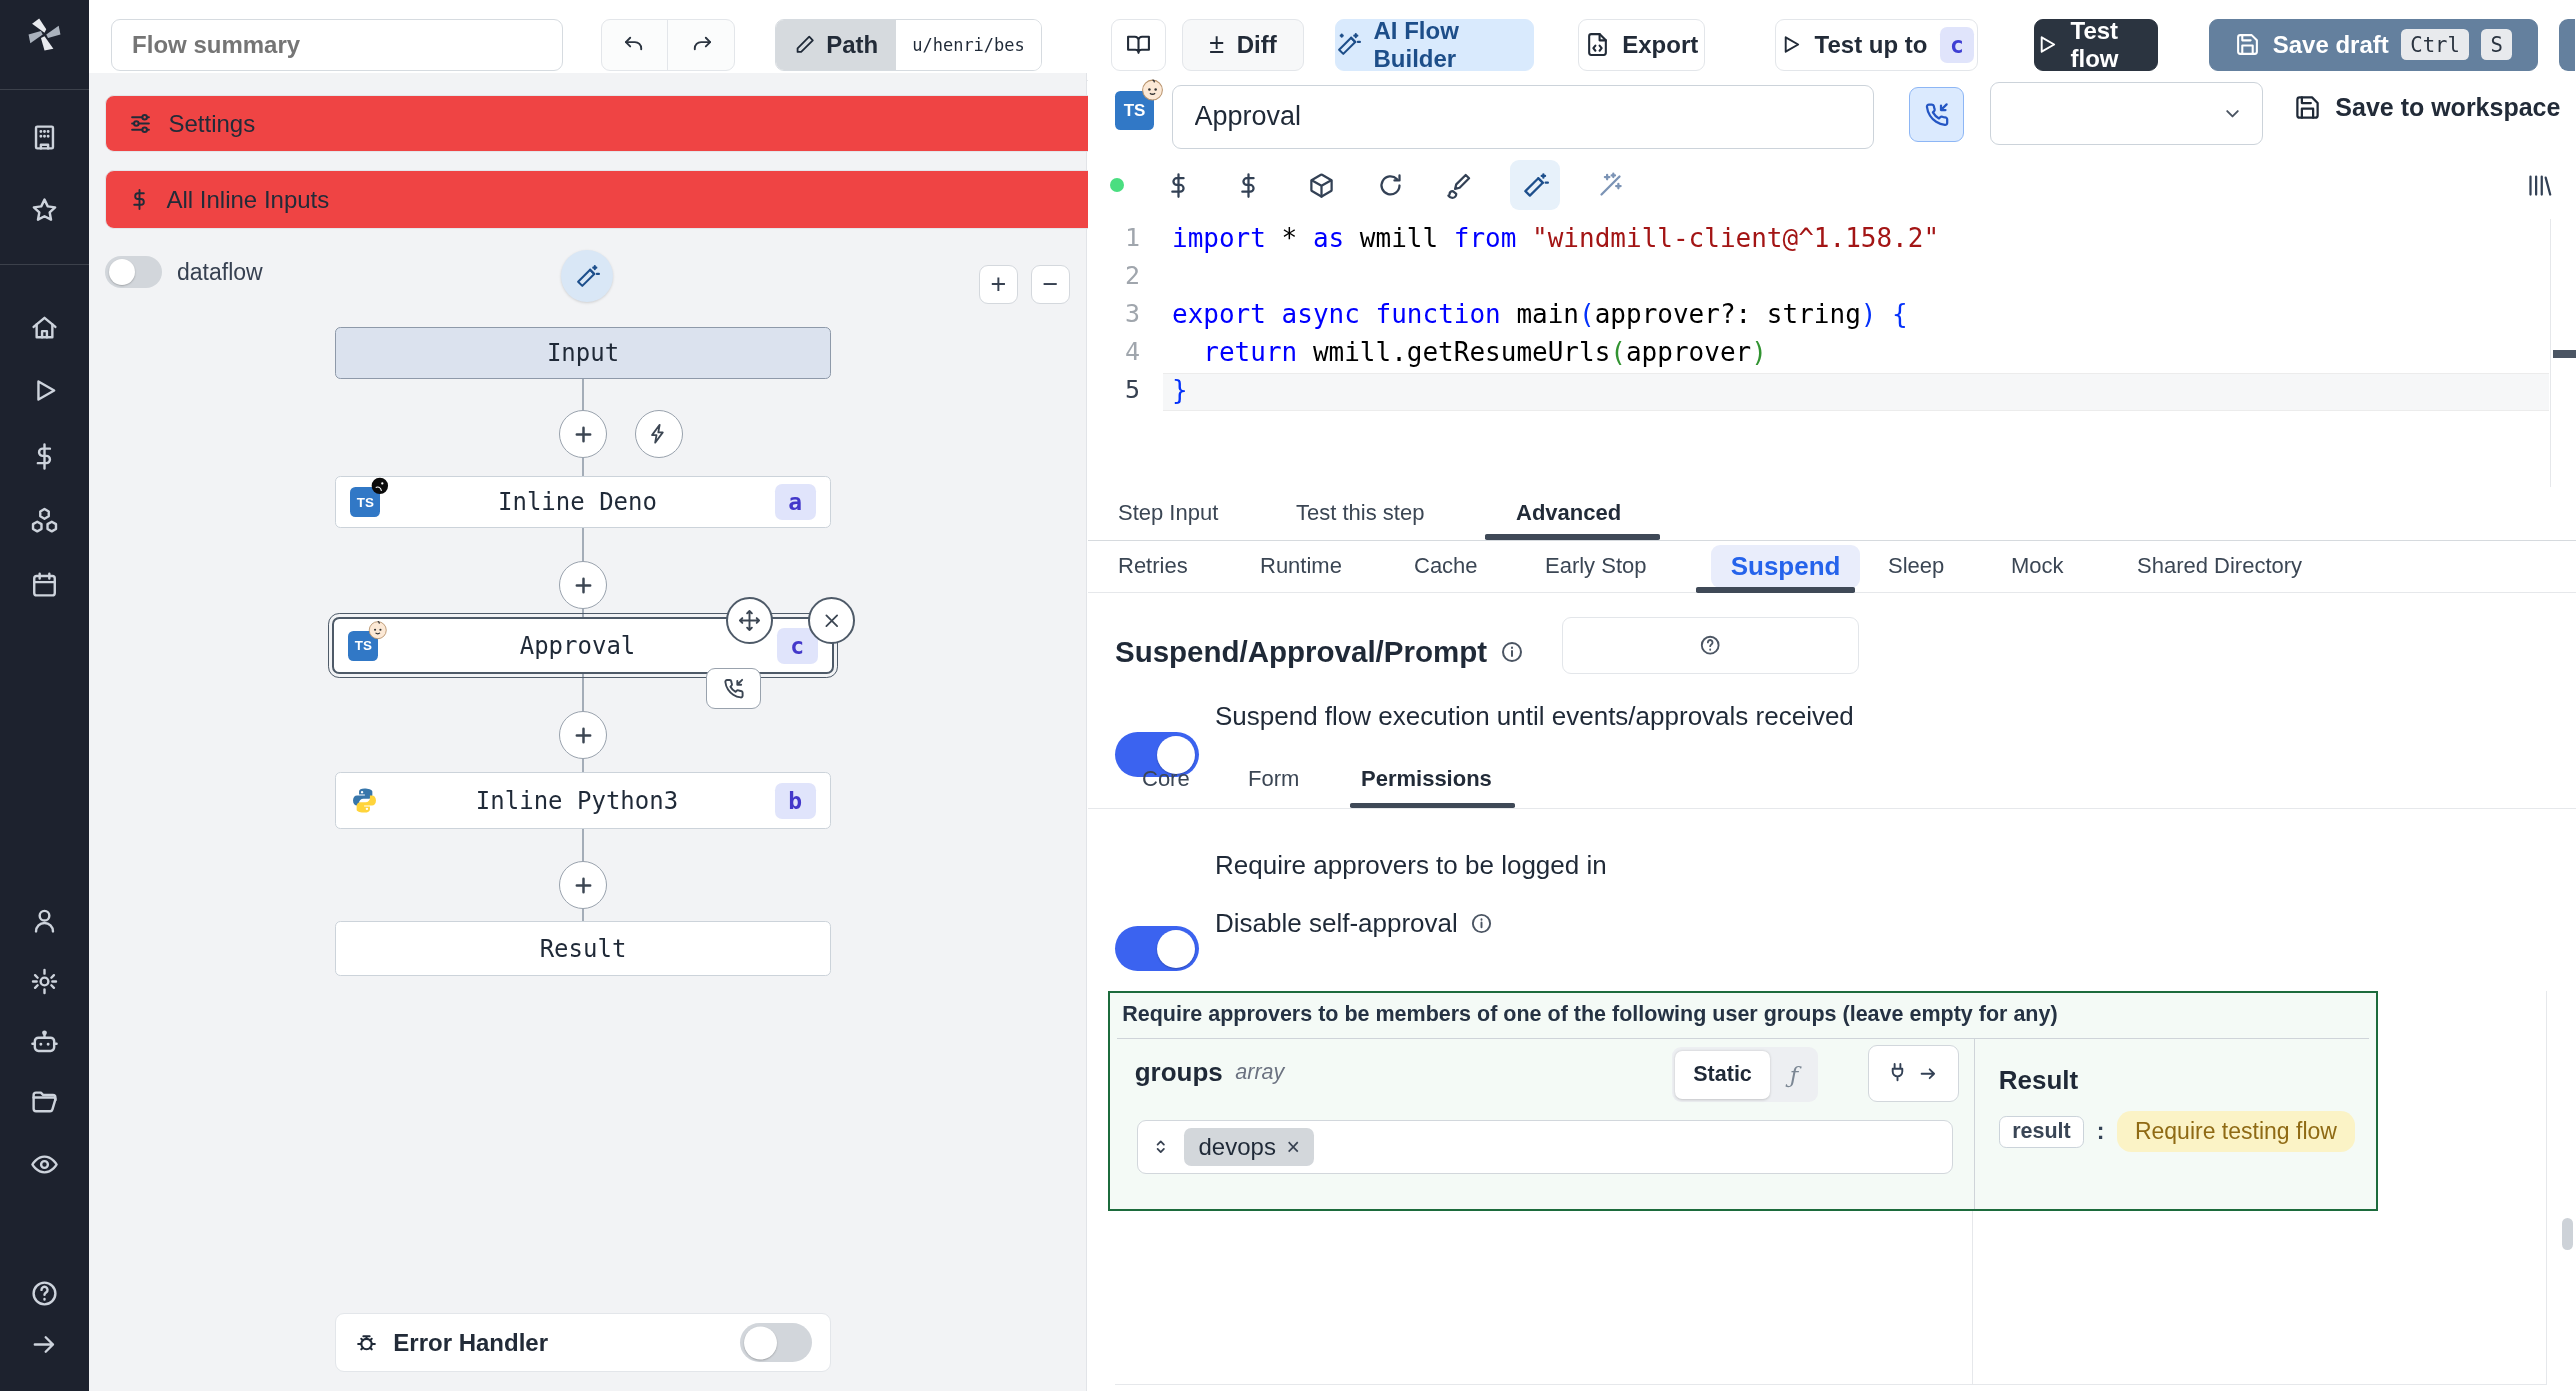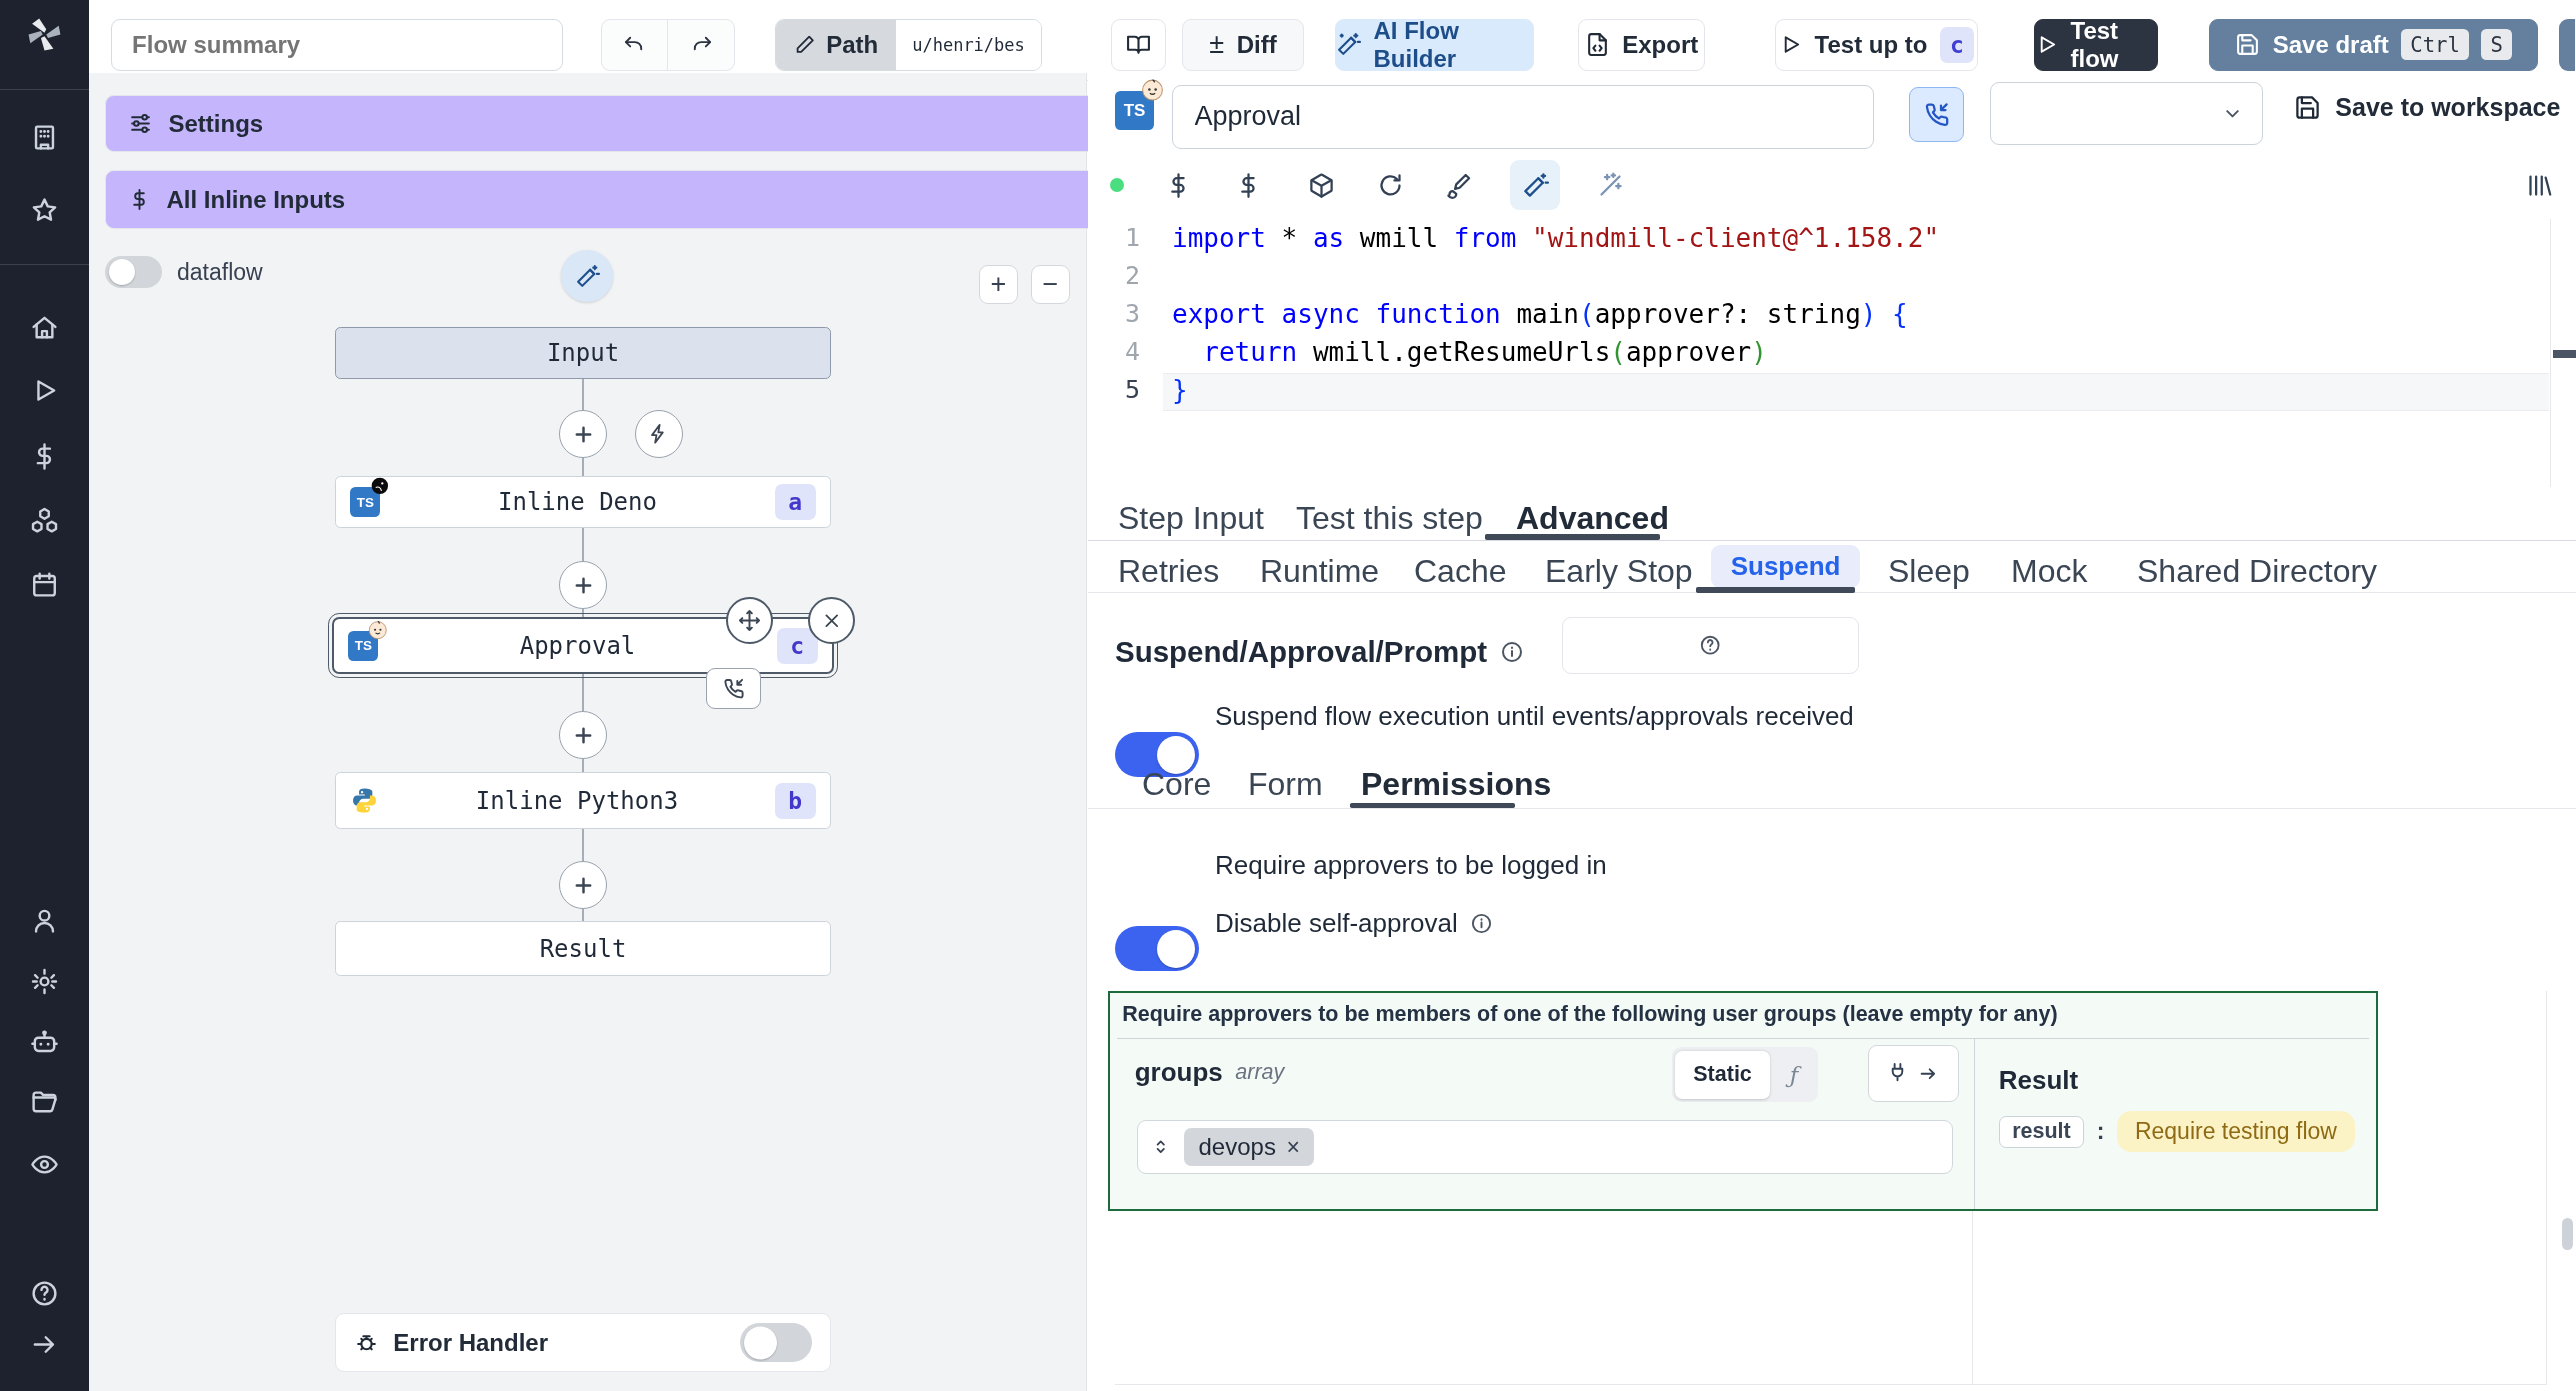--- a/index.html
+++ b/index.html
@@ -16,38 +16,38 @@
   .side-ic { left:24px; width:41px; height:41px; color:#cdd3dc; }
   .side-div { left:0; width:89px; height:0; border-top:0.9px solid rgba(255,255,255,.14); }
 
   
   .toolbar { left:89px; top:8px; width:2487px; height:73px; background:#fff; border-bottom:0.9px solid #e6e8eb; }
   .tb-btn { top:10.7px; height:52px; border:1.8px solid #e3e6ea; border-radius:9px; background:#fff; gap:12.5px; justify-content:center; font-size:24px; font-weight:700; color:#222b38; }
   .kbd { background:#e8eaed; border-radius:5.4px; padding:3.6px 9px; font-family:"DejaVu Sans Mono",monospace; font-size:20.6px; font-weight:400; color:#2b3440; }
 
   
   .flowpanel { left:89px; top:73px; width:998px; height:1318px; background:#f2f3f5; border-right:0.9px solid #e2e4e8; }
-  .bar { left:16px; width:1132px; height:57px; background:#c4b5fd; border:0.9px solid #e3e6ea; border-radius:9px; padding:0 21.5px; gap:16px; font-size:24px; font-weight:700; color:#222b38; }
+  .bar { left:16px; width:1132px; height:57px; background:#ef4444; border:0.9px solid #e3e6ea; border-radius:9px; padding:0 21.5px; gap:16px; font-size:24px; font-weight:400; color:#222b38; }
   .node { left:246px; width:496px; background:#fff; border:1.8px solid #ccd3da; border-radius:5.4px; font-family:"DejaVu Sans Mono",monospace; font-size:24px; color:#1f2937; }
   .node-badge { width:41px; height:36px; background:#e0e4fb; border-radius:7.2px; color:#4338ca; font-weight:700; font-size:23px; font-family:"DejaVu Sans Mono",monospace; }
   .pcircle { width:48px; height:48px; border-radius:50%; background:#fff; border:1.8px solid #99a2ad; color:#3c4653; }
   .tsq { background:#3178c6; color:#fff; font-weight:700; border-radius:5.4px; position:relative; }
 
   
   .tg { position:relative; border-radius:894px; }
   .tg .knob { position:absolute; top:50%; transform:translateY(-50%); background:#fff; border-radius:50%; box-shadow:0 0.9px 1.8px rgba(0,0,0,.25); }
   .tg.off { background:#d2d6db; } .tg.off .knob { left:3.6px; }
   .tg.on  { background:#3b63f0; } .tg.on  .knob { right:3.6px; }
   .tg-sm { width:57px; height:32px; } .tg-sm .knob { width:26px; height:26px; }
   .tg-md { width:72px; height:39px; } .tg-md .knob { width:33px; height:33px; }
   .tg-lg { width:84px; height:45px; } .tg-lg .knob { width:38px; height:38px; }
 
   
   .steppanel { left:1088px; top:73px; width:1488px; height:1318px; background:#fff; }
-  .tab1 { font-size:32px; color:#3b4654; font-weight:500; }
+  .tab1 { font-size:22px; color:#3b4654; font-weight:500; }
   .code-area { left:0; top:146px; width:1488px; height:268px; }
   .ln { height:38px; line-height:38px; text-align:right; padding-right:23px; color:#a0a6ad; font-size:25px; font-family:"DejaVu Sans Mono",monospace; }
   .ln.active { color:#374151; }
   .cl { height:38px; line-height:38px; white-space:pre; font-size:26px; font-family:"DejaVu Sans Mono",monospace; color:#000; }
   .cl .kw { color:#0000ff; } .cl .st { color:#a31515; } .cl .b1 { color:#0431fa; } .cl .b2 { color:#319331; } .cl .pl { color:#000; }
   .underline { background:#3f4957; height:6.3px; border-radius:1.8px; }
   .chip-key { border:1.8px solid #cbd3da; border-radius:7.2px; padding:2.7px 12.5px; font-size:21.5px; font-weight:700; color:#3a4656; background:#fff; }
 </style>
 </head>
 <body>

